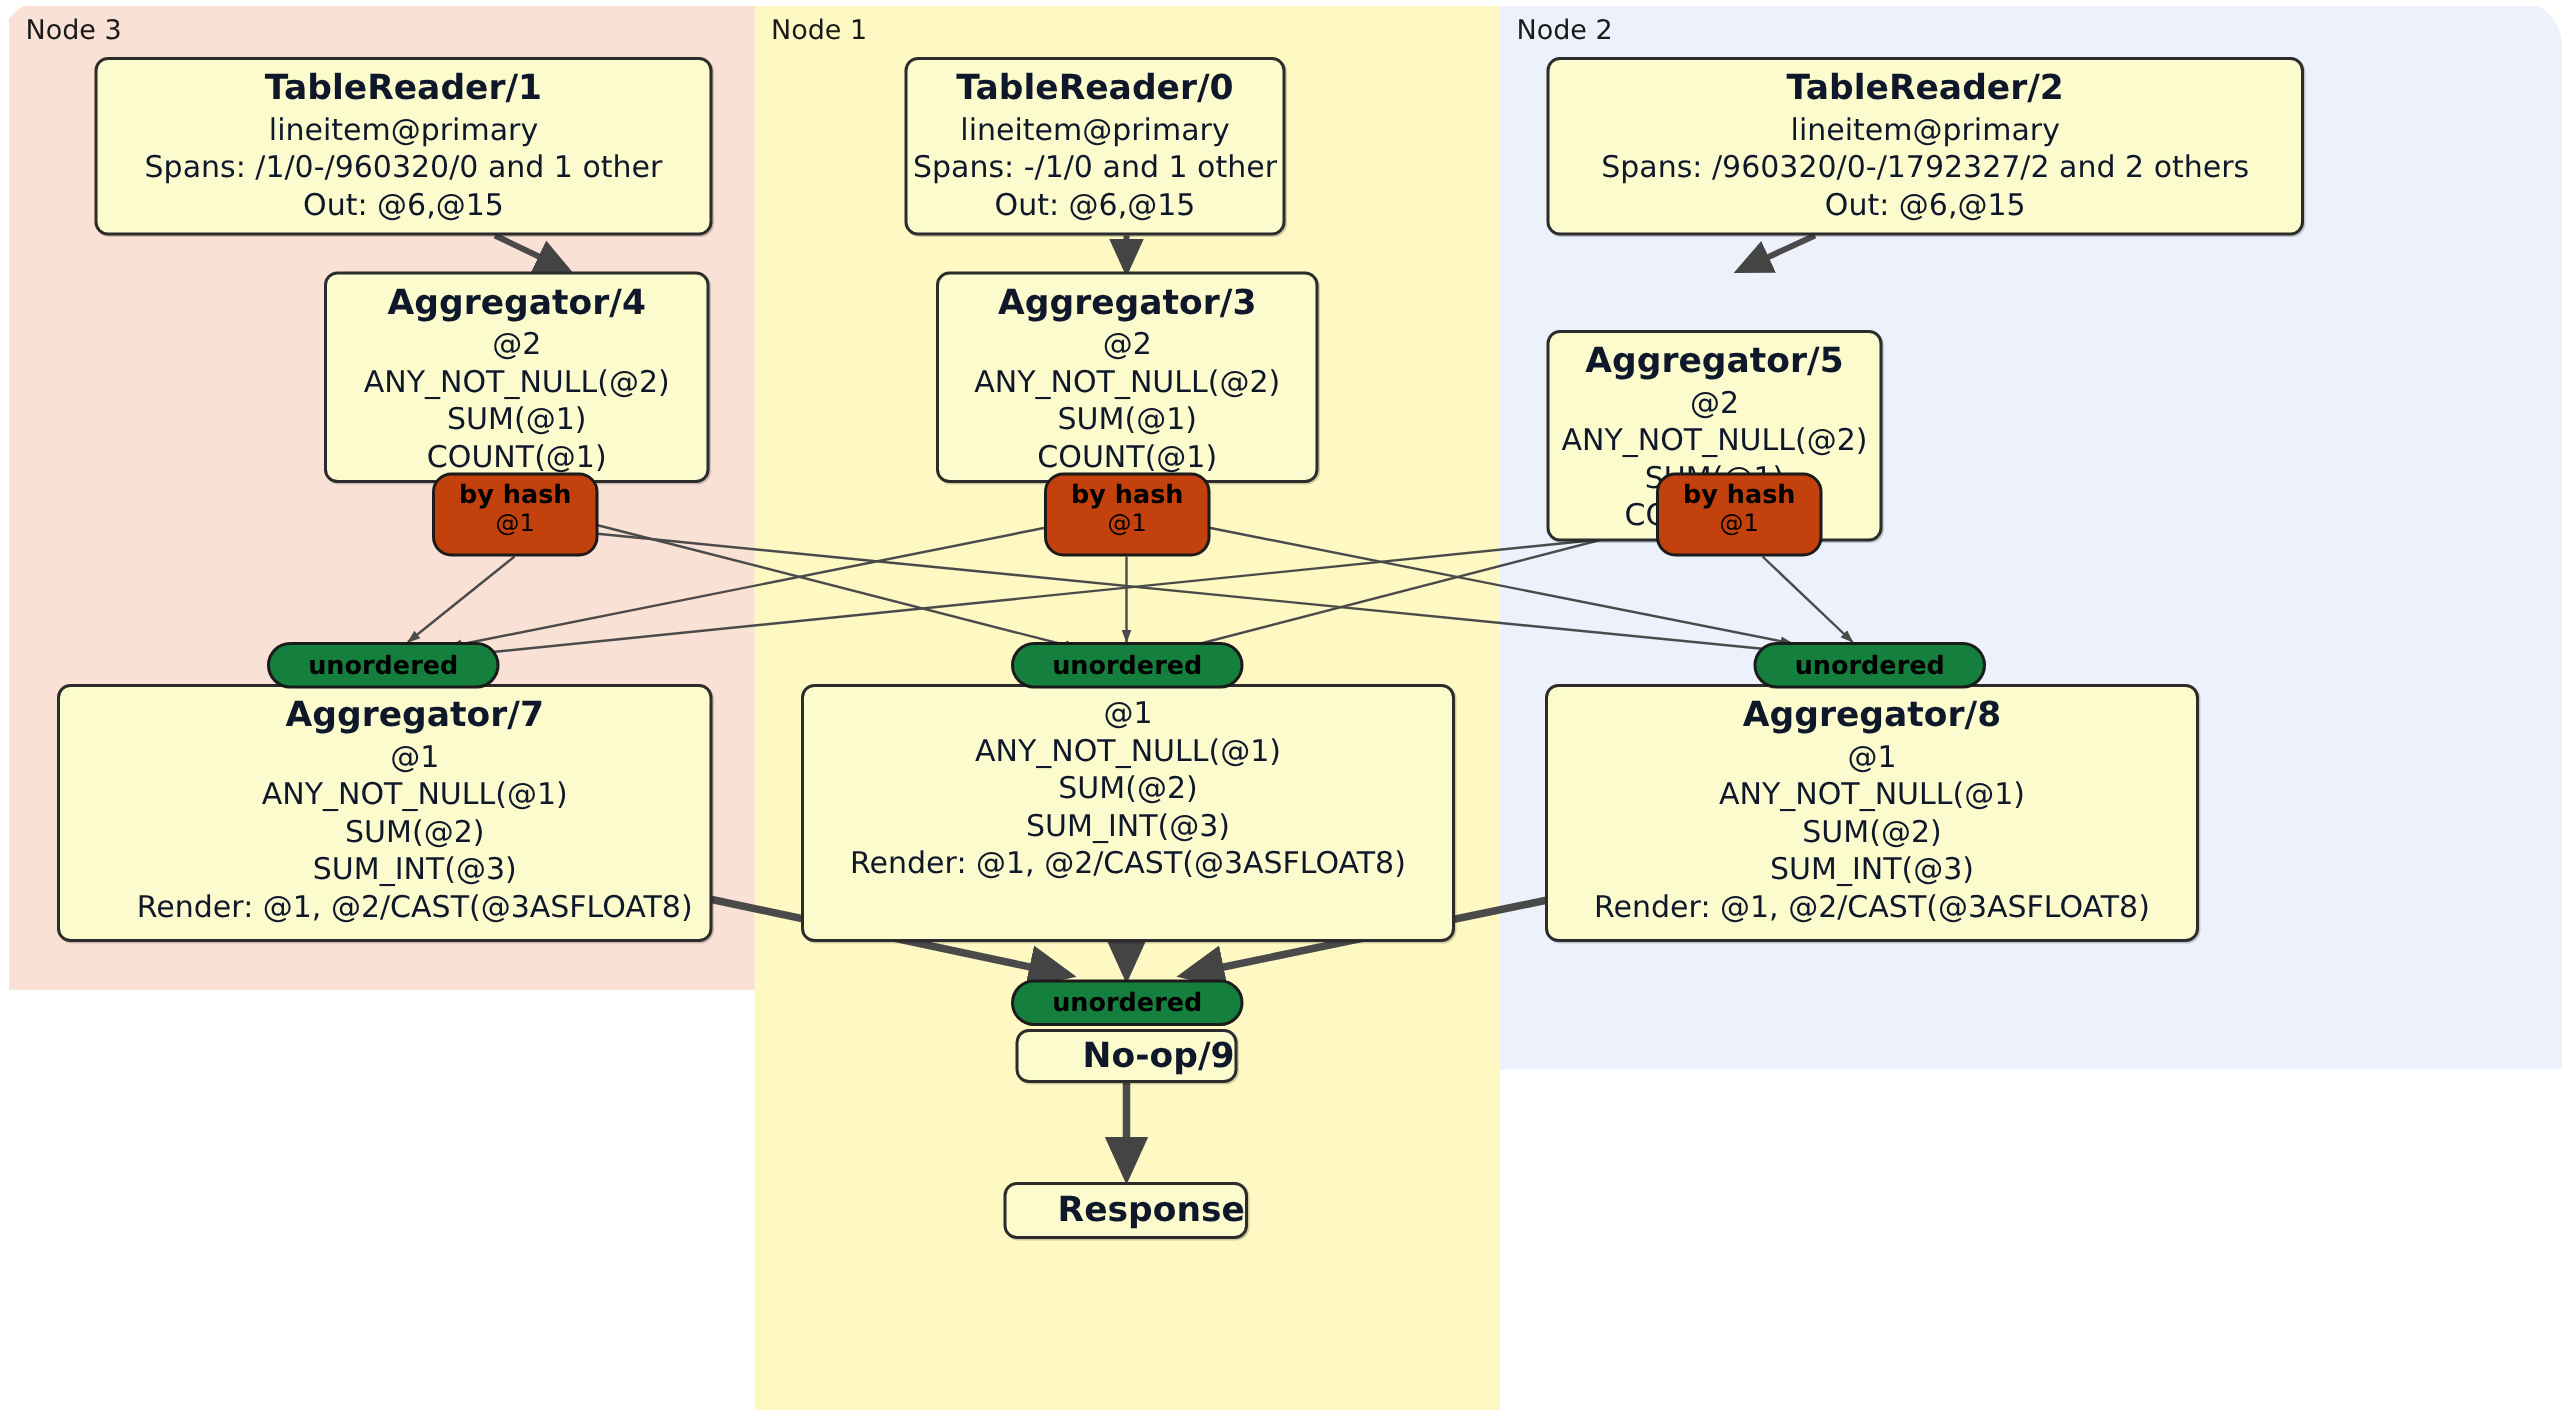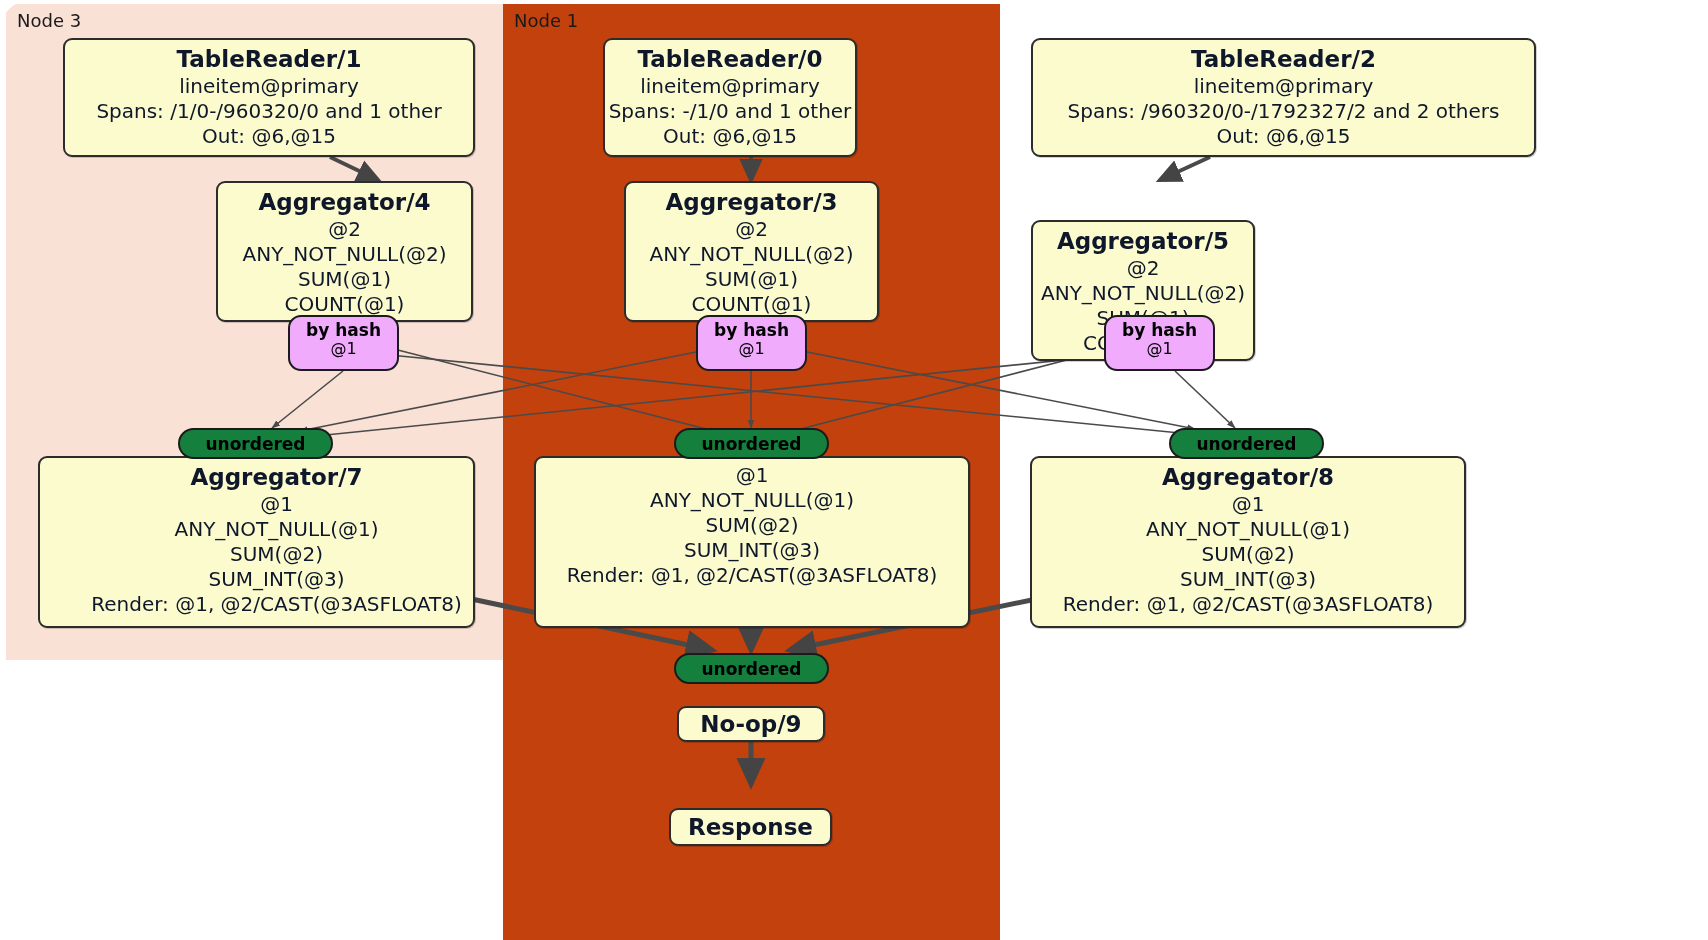--- a/index.html
+++ b/index.html
@@ -32,21 +32,21 @@
     color: #1a1a1a;
     line-height: 1.1;
     white-space: nowrap;
   }
   #panel-node3 {
     left: 6px; top: 4px; width: 498px; height: 656px;
     background: #fae1d6;
   }
   #panel-node1 {
     left: 503px; top: 4px; width: 497px; height: 936px;
-    background: #c2410c;
+    background: #fef9c3;
   }
   #panel-node2 {
     left: 1000px; top: 4px; width: 708px; height: 709px;
     background: #edf1fb;
   }
 
   
   #edges {
     position: absolute;
     left: 0; top: 0;
@@ -76,22 +76,21 @@
     display: block;
   }
   .proc-box .line {
     display: block;
     white-space: nowrap;
   }
   .proc-box.compact {
     padding-top: 0;
     display: flex;
     align-items: center;
-    justify-content: center;
-    margin-top: 20px;
+    justify-content: flex-end;
   }
   .proc-box.compact .title { font-size: 23px; }
 
   
   .badge {
     position: absolute;
     box-sizing: border-box;
     border: 2px solid #1b1b1b;
     text-align: center;
     color: #000000;
@@ -101,39 +100,42 @@
     padding-top: 3px;
     z-index: 5;
   }
   .badge .sub {
     display: block;
     font-weight: normal;
     font-size: 16px;
     line-height: 18px;
   }
   .badge.hash {
-    background: #f0abfc;
+    background: #c2410c;
     border-radius: 13px;
   }
   .badge.unordered {
     background: #15803d;
     border-radius: 16px;
     padding-top: 4px;
   }
 </style>
 </head>
 <body>
 
 <div id="canvas">
 
   <div class="node-panel" id="panel-node3">
     <span class="node-label">Node 3</span>
   </div>
   <div class="node-panel" id="panel-node1">
     <span class="node-label">Node 1</span>
+  </div>
+  <div class="node-panel" id="panel-node2">
+    <span class="node-label">Node 2</span>
   </div>
 
   <svg id="edges" viewBox="0 0 1708 940">
     <defs>
       <marker id="arrowThick" viewBox="0 0 12 12" refX="9" refY="6" markerWidth="7" markerHeight="7" orient="auto-start-reverse">
         <path d="M 0 1 L 11 6 L 0 11 z" fill="#444444"></path>
       </marker>
       <marker id="arrowThin" viewBox="0 0 12 12" refX="10" refY="6" markerWidth="6" markerHeight="6" orient="auto-start-reverse">
         <path d="M 0 2 L 11 6 L 0 10 z" fill="#4a4a4a"></path>
       </marker>

